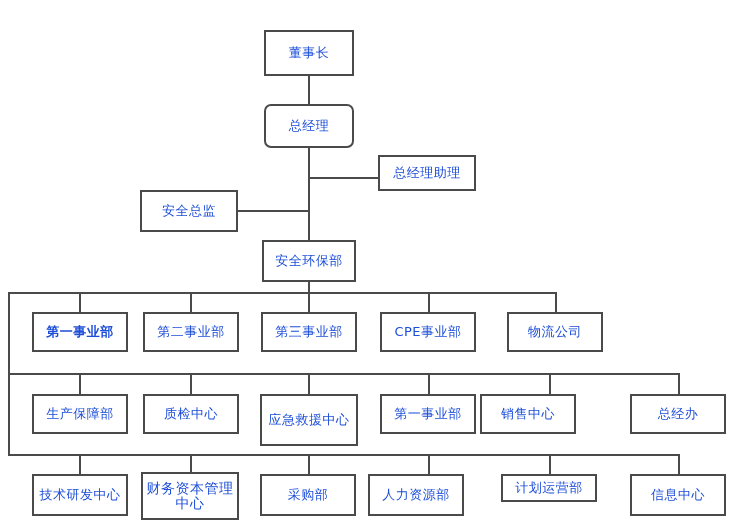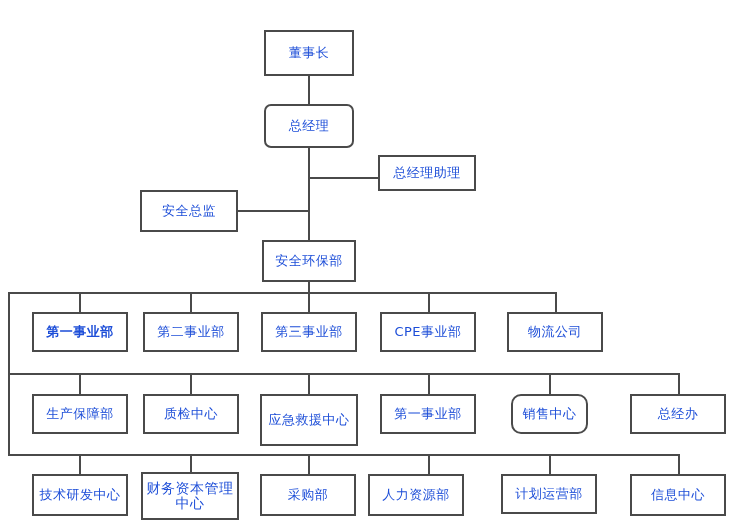--- a/index.html
+++ b/index.html
@@ -114,21 +114,21 @@
   </div>
   <div class="node" style="left:143px; top:394px; width:96px; height:40px;">
     <span>质检中心</span>
   </div>
   <div class="node" style="left:260px; top:394px; width:98px; height:52px;">
     <span>应急救援中心</span>
   </div>
   <div class="node" style="left:380px; top:394px; width:96px; height:40px;">
     <span>第一事业部</span>
   </div>
-  <div class="node" style="left:511px; top:394px; width:77px; height:40px;border-radius:10px;">
+  <div class="node" style="left:480px; top:394px; width:96px; height:40px;">
     <span>销售中心</span>
   </div>
   <div class="node" style="left:630px; top:394px; width:96px; height:40px;">
     <span>总经办</span>
   </div>
 
   <div class="conn v" style="left:8px; top:373px; height:83px;"></div>
 
   <div class="conn h" style="left:8px; top:454px; width:672px;"></div>
   <div class="conn v" style="left:79px; top:454px; height:20px;"></div>
@@ -143,20 +143,20 @@
   </div>
   <div class="node" style="left:141px; top:472px; width:98px; height:48px; font-size:14px; line-height:15px;">
     <span>财务资本管理中心</span>
   </div>
   <div class="node" style="left:260px; top:474px; width:96px; height:42px;">
     <span>采购部</span>
   </div>
   <div class="node" style="left:368px; top:474px; width:96px; height:42px;">
     <span>人力资源部</span>
   </div>
-  <div class="node" style="left:501px; top:474px; width:96px; height:40px;">
+  <div class="node" style="left:501px; top:474px; width:96px; height:28px;">
     <span>计划运营部</span>
   </div>
   <div class="node" style="left:630px; top:474px; width:96px; height:42px;">
     <span>信息中心</span>
   </div>
 
 </div>
 
 </body></html>

